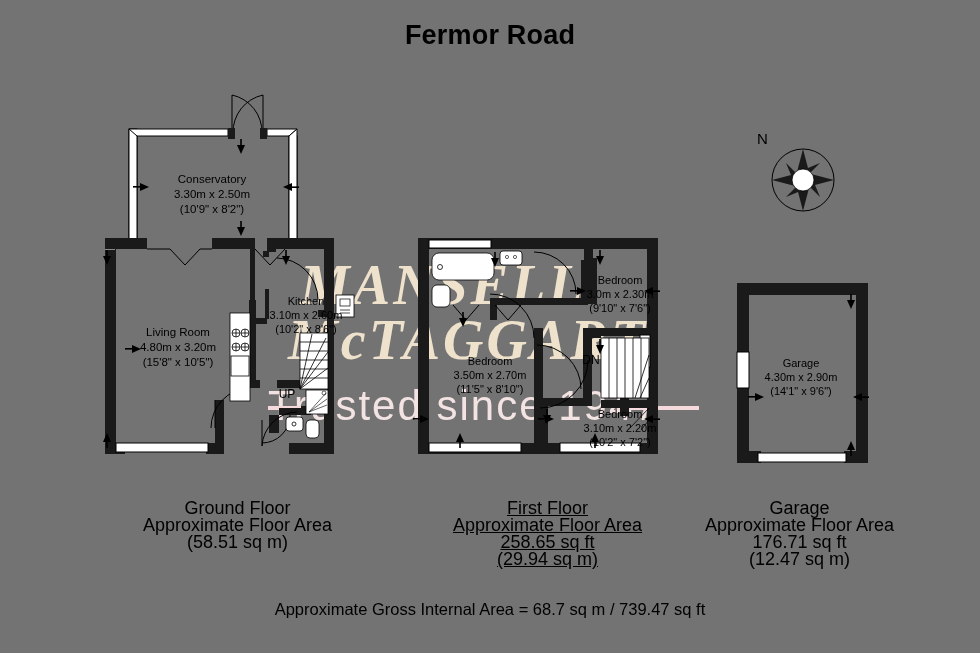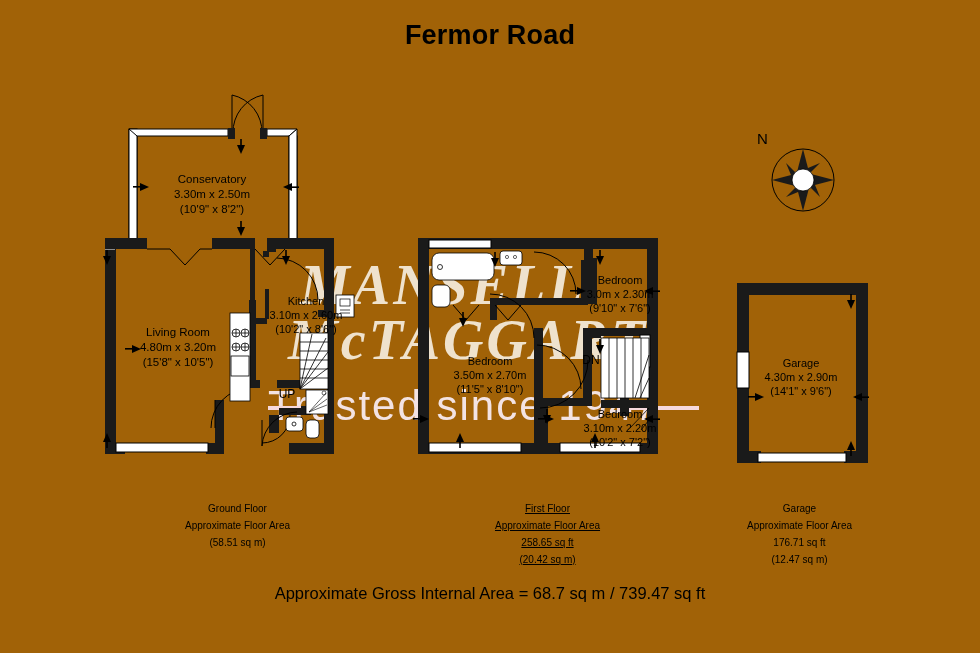--- a/index.html
+++ b/index.html
@@ -8,57 +8,57 @@
     background: #ffffff;
   }
   body {
     font-family: "Liberation Sans", sans-serif;
     color: #000000;
   }
   #page {
     position: relative;
     width: 980px;
     height: 653px;
-    background: #a16207;
+    background: #737373;
     overflow: hidden;
   }
   .title {
     position: absolute;
     top: 20px;
     left: 0;
     width: 980px;
     text-align: center;
     font-size: 27px;
     font-weight: bold;
     letter-spacing: 0.2px;
   }
   svg.plan {
     position: absolute;
     left: 0;
     top: 0;
   }
   .caption {
     position: absolute;
     text-align: center;
-    font-size: 10px;
+    font-size: 18px;
     line-height: 17px;
     white-space: nowrap;
   }
   .cap-gf { left: 130px; top: 500px; width: 215px; }
   .cap-ff { left: 440px; top: 500px; width: 215px; text-decoration: underline; }
   .cap-ga { left: 692px; top: 500px; width: 215px; }
   .footer {
     position: absolute;
     left: 0;
     width: 980px;
     text-align: center;
     font-size: 16.5px;
     line-height: 24px;
   }
-  .footer-1 { top: 581px; }
+  .footer-1 { top: 597px; }
   .footer-2 { top: 621px; }
   .compass-label {
     position: absolute;
     left: 757px;
     top: 130px;
     font-size: 15px;
   }
   .wm {
     position: absolute;
     pointer-events: none;
@@ -428,21 +428,21 @@
   <div class="caption cap-gf">
     <div>Ground Floor</div>
     <div>Approximate Floor Area</div>
     <div>(58.51 sq m)</div>
   </div>
 
   <div class="caption cap-ff">
     <div>First Floor</div>
     <div>Approximate Floor Area</div>
     <div>258.65 sq ft</div>
-    <div>(20.42 sq m)</div>
+    <div>(29.94 sq m)</div>
   </div>
 
   <div class="caption cap-ga">
     <div>Garage</div>
     <div>Approximate Floor Area</div>
     <div>176.71 sq ft</div>
     <div>(12.47 sq m)</div>
   </div>
 
   <div class="footer footer-1">Approximate Gross Internal Area = 68.7 sq m / 739.47 sq ft</div>

